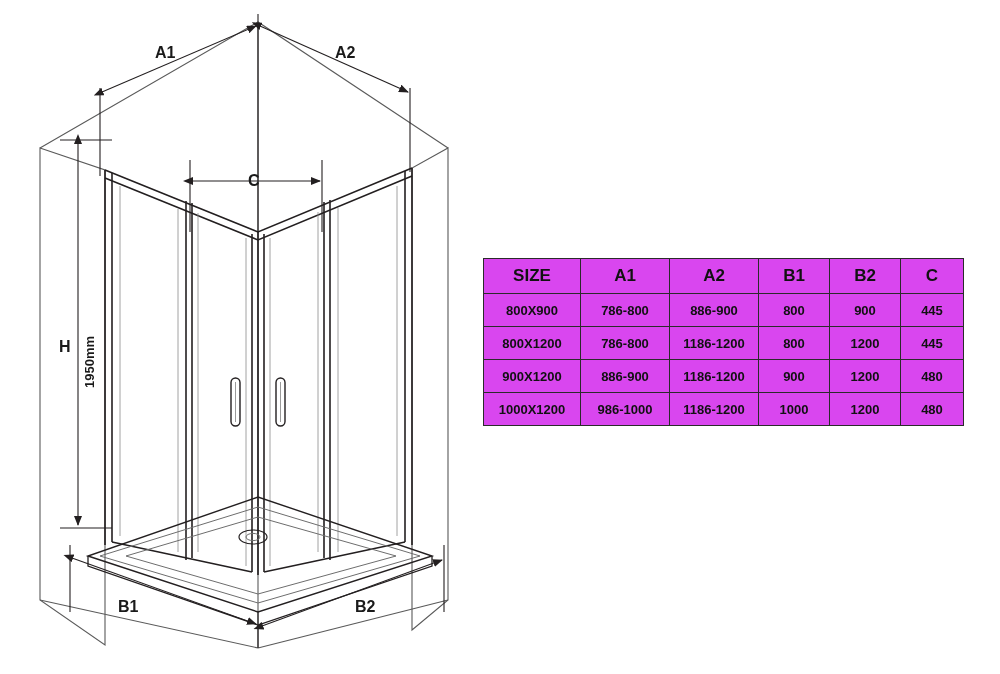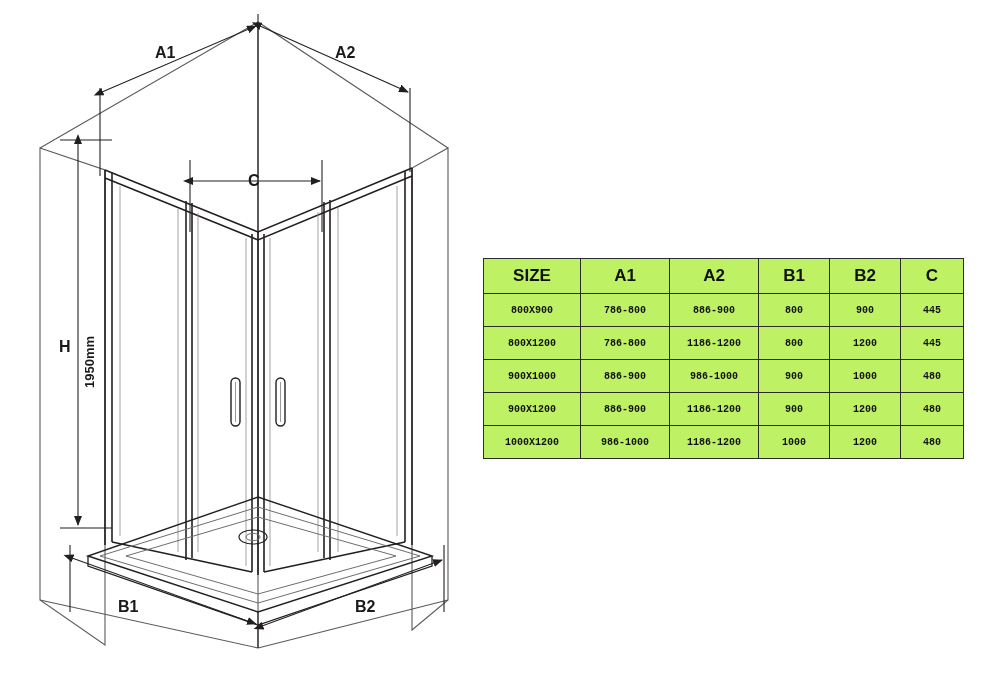--- a/index.html
+++ b/index.html
@@ -40,36 +40,35 @@
   }
   
   #spec-table {
     position: absolute;
     left: 483px;
     top: 258px;
     border-collapse: collapse;
     font-family: "Liberation Sans", sans-serif;
     font-size: 13px;
     color: #111;
-    background: #bef264;
+    background: #d946ef;
   }
   #spec-table th, #spec-table td {
     border: 1px solid #2b2b2b;
     text-align: center;
     padding: 0;
     height: 32px;
     font-weight: bold;
   }
   #spec-table th {
     font-size: 17px;
   }
   #spec-table td {
-    font-size: 10px;
-    font-weight: bold;
-    font-family: Liberation Mono, monospace;
+    font-size: 13px;
+    font-weight: bold;
   }
   #spec-table .col-size { width: 96px; }
   #spec-table .col-a1   { width: 88px; }
   #spec-table .col-a2   { width: 88px; }
   #spec-table .col-b1   { width: 70px; }
   #spec-table .col-b2   { width: 70px; }
   #spec-table .col-c    { width: 62px; }
   #spec-table thead th { height: 34px; }
 </style>
 </head>
@@ -209,28 +208,20 @@
       </tr>
       <tr>
         <td>800X1200</td>
         <td>786-800</td>
         <td>1186-1200</td>
         <td>800</td>
         <td>1200</td>
         <td>445</td>
       </tr>
       <tr>
-        <td>900X1000</td>
-        <td>886-900</td>
-        <td>986-1000</td>
-        <td>900</td>
-        <td>1000</td>
-        <td>480</td>
-      </tr>
-      <tr>
         <td>900X1200</td>
         <td>886-900</td>
         <td>1186-1200</td>
         <td>900</td>
         <td>1200</td>
         <td>480</td>
       </tr>
       <tr>
         <td>1000X1200</td>
         <td>986-1000</td>

